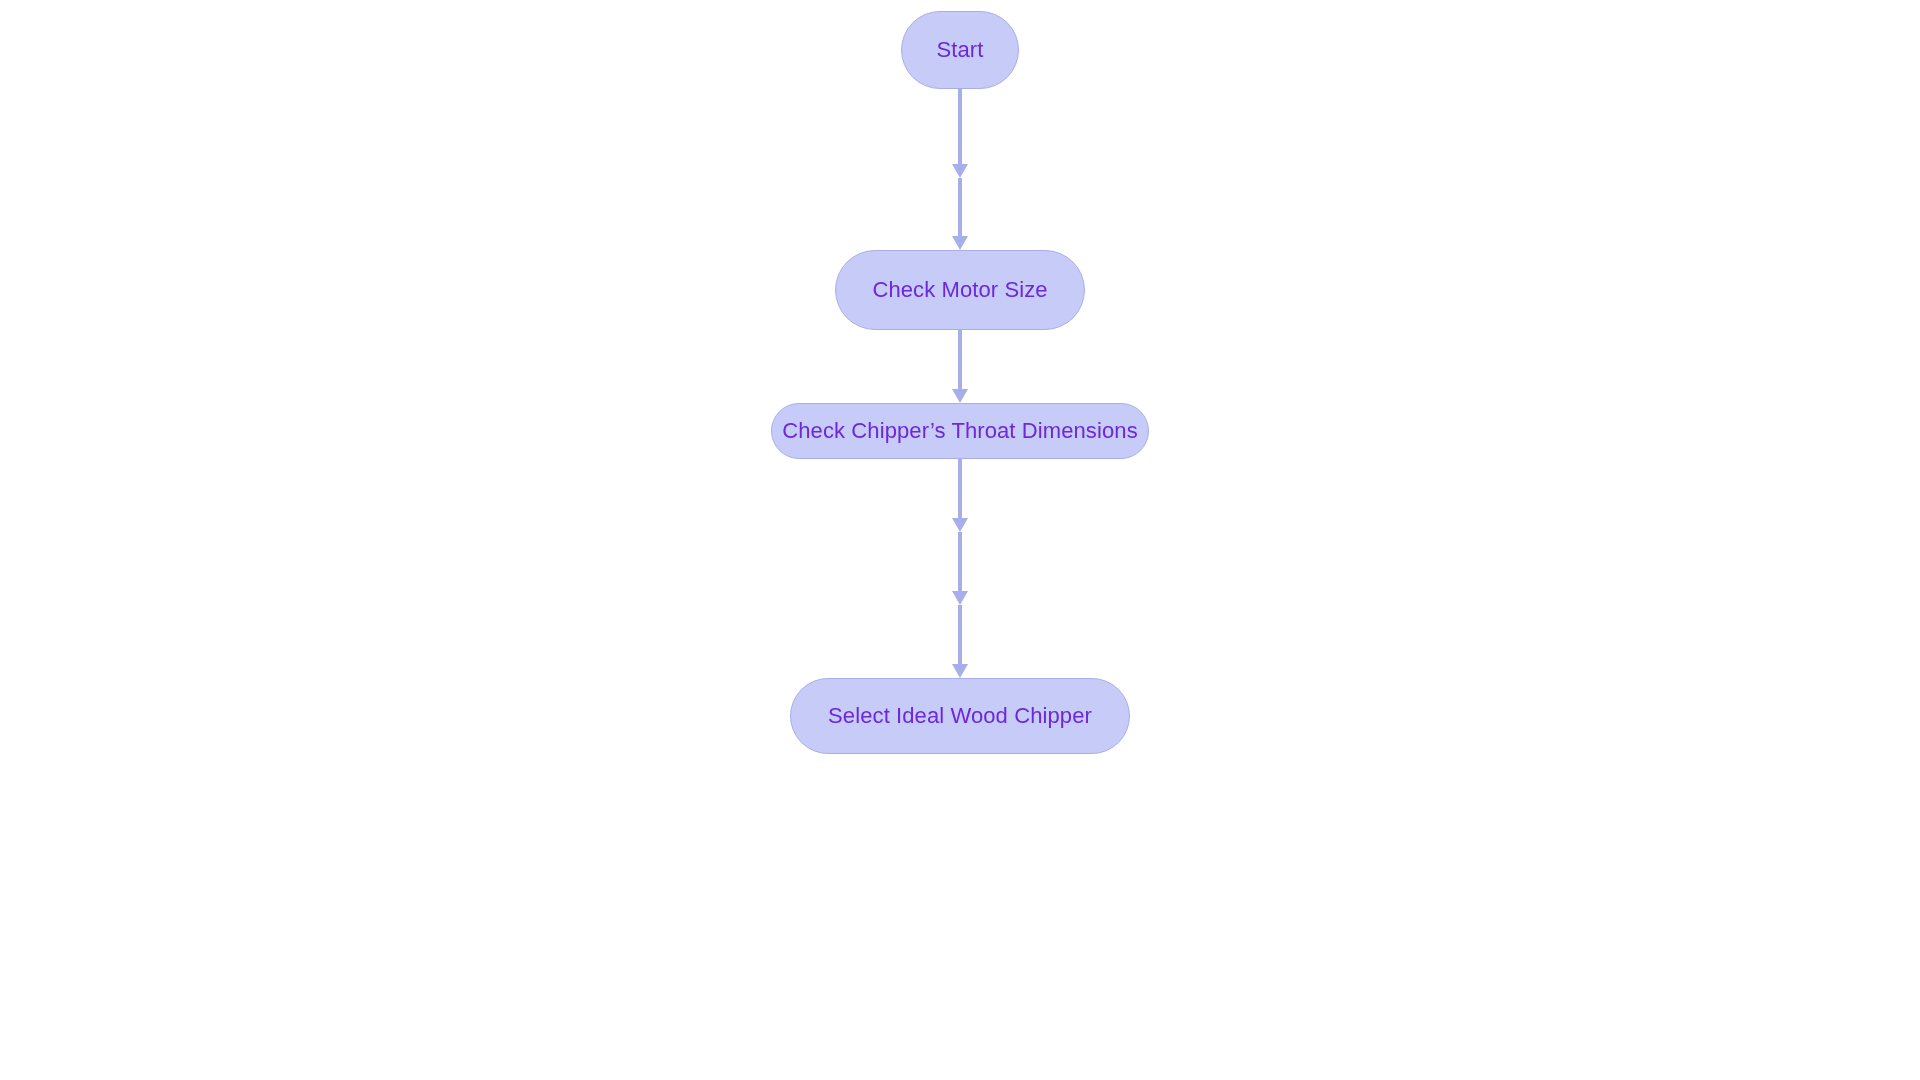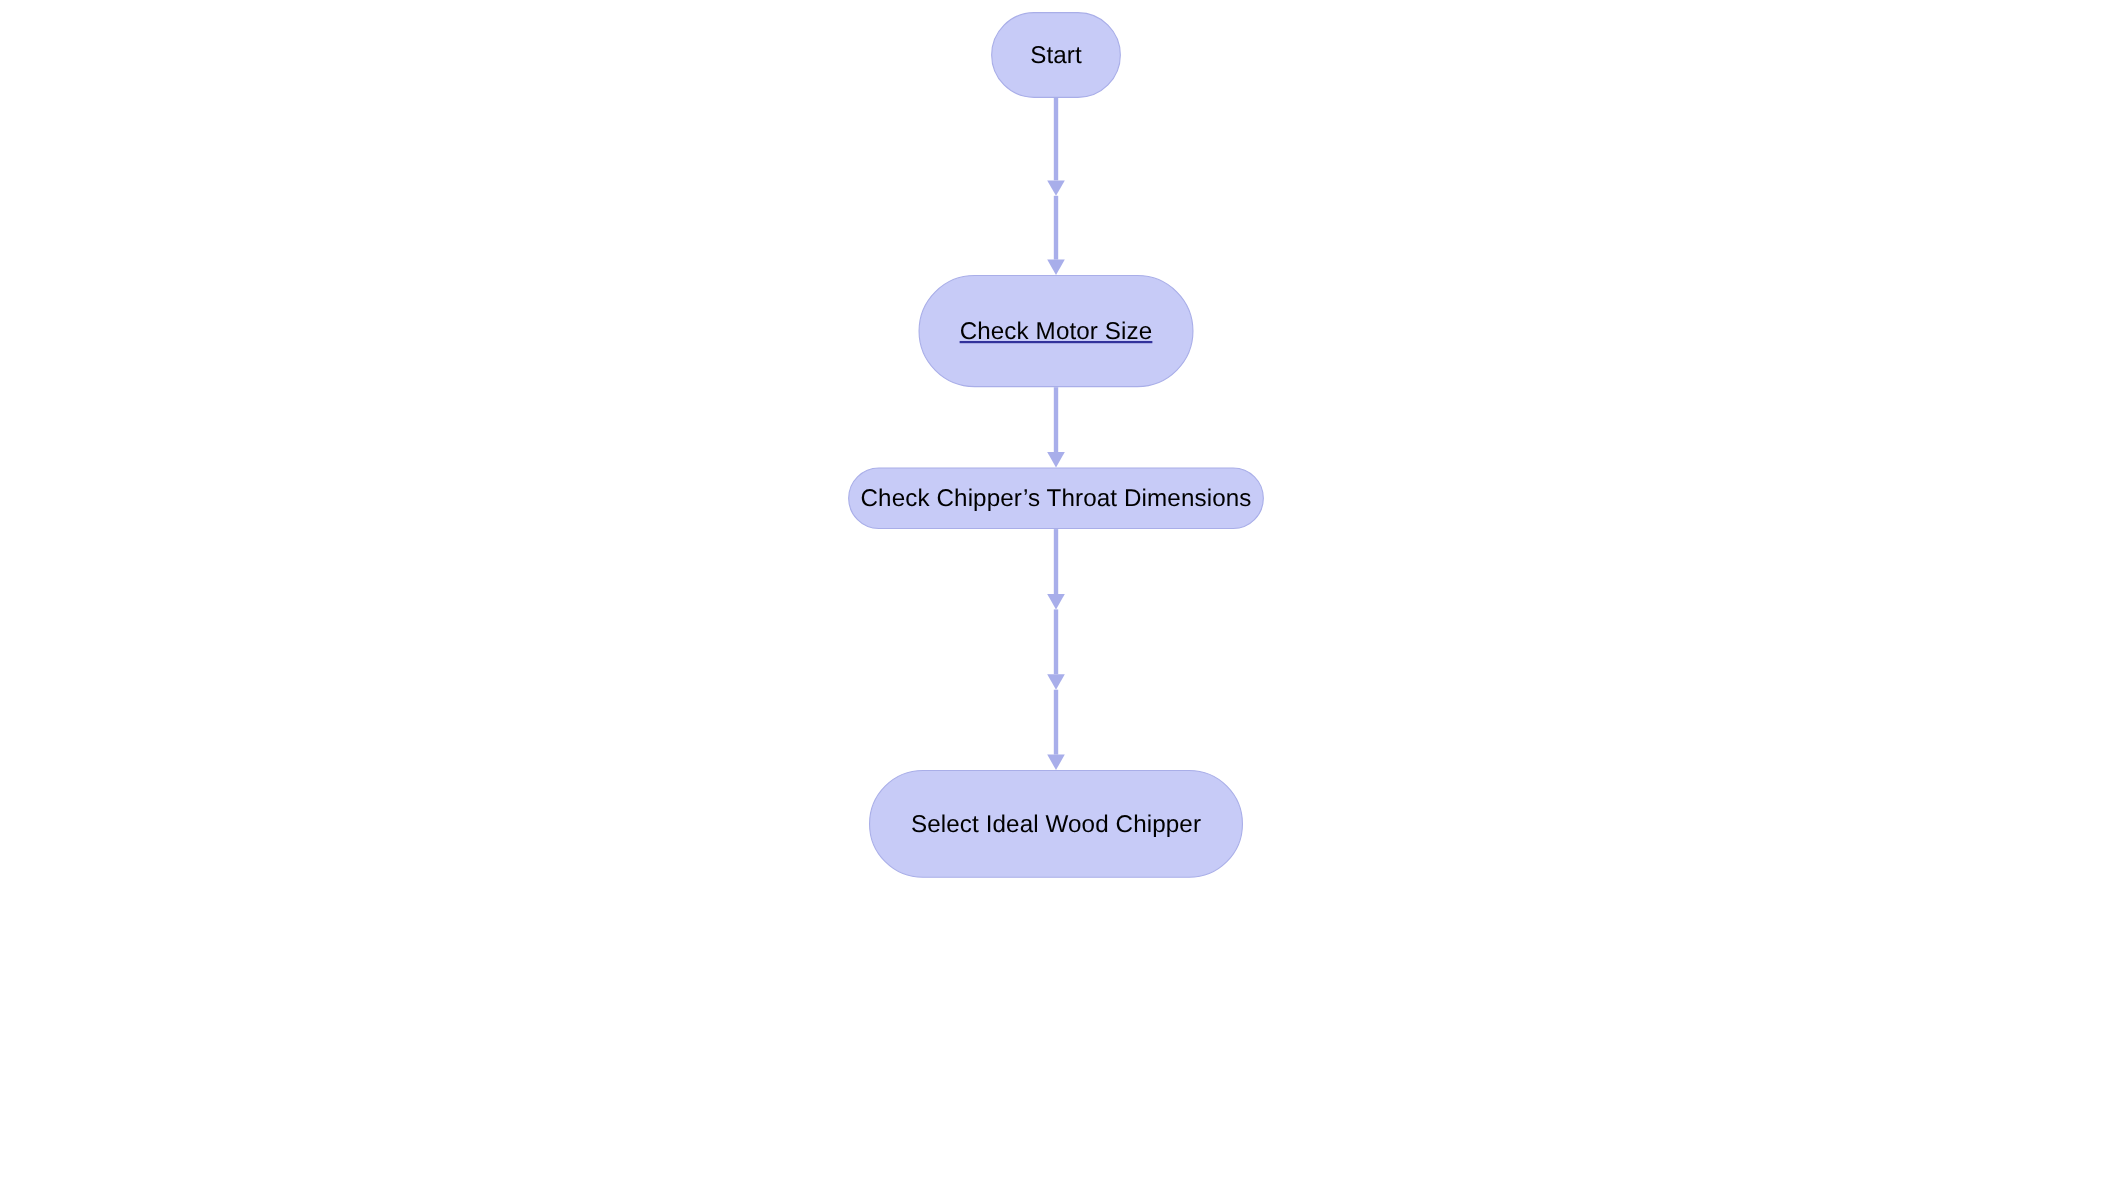--- a/index.html
+++ b/index.html
@@ -46,34 +46,34 @@
     font-size: 22px;
     line-height: 1;
     letter-spacing: 0.1px;
     white-space: nowrap;
     padding: 0 34px;
     flex: none;
   }
 
   .node-label {
     display: block;
-    color: #000000;
+    color: #6d28d9;
     font-size: 22px;
     line-height: 1;
     white-space: nowrap;
   }
 
   
   .node.n-start          { width: 118px; height: 78px; padding: 0 20px; }
   .node.n-capabilities   { width: 350px; height: 80px; }
-  .node.n-motor          { width: 250px; height: 102px; text-decoration: underline; }
+  .node.n-motor          { width: 250px; height: 80px; }
   .node.n-throat         { width: 378px; height: 56px; }
   .node.n-advice         { width: 272px; height: 80px; }
   .node.n-shred          { width: 360px; height: 80px; }
-  .node.n-select         { width: 340px; height: 98px; }
+  .node.n-select         { width: 340px; height: 76px; }
 
   
   .connector {
     position: relative;
     width: 20px;
     flex: none;
     display: flex;
     flex-direction: column;
     align-items: center;
     justify-content: flex-start;

